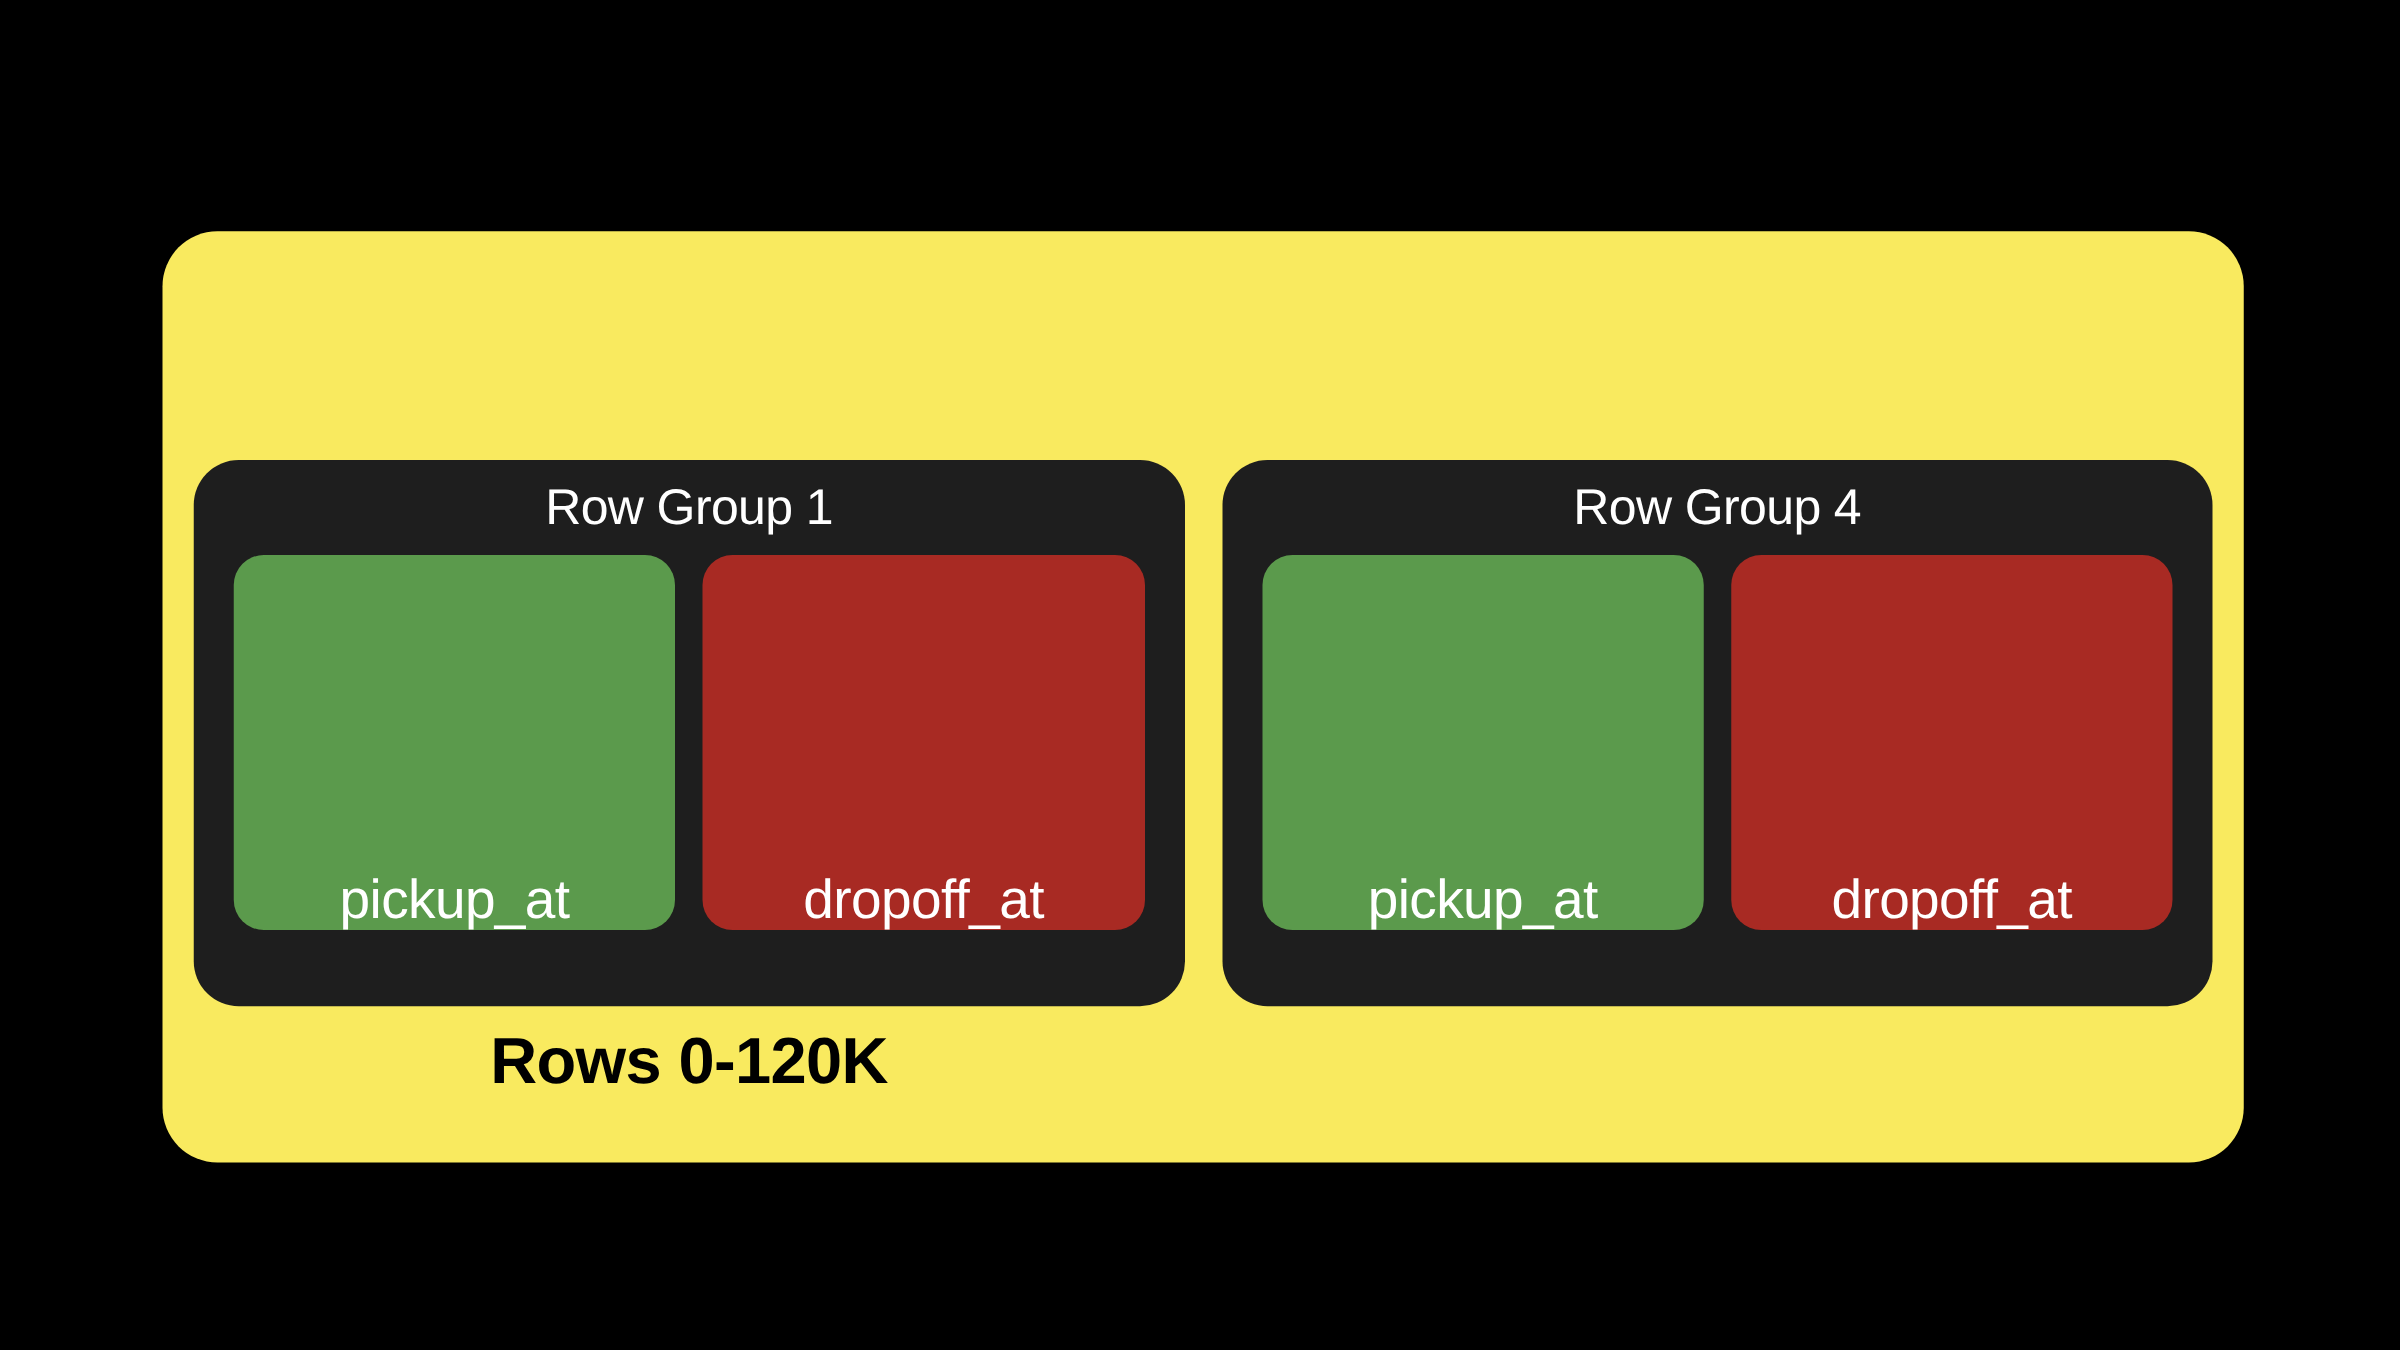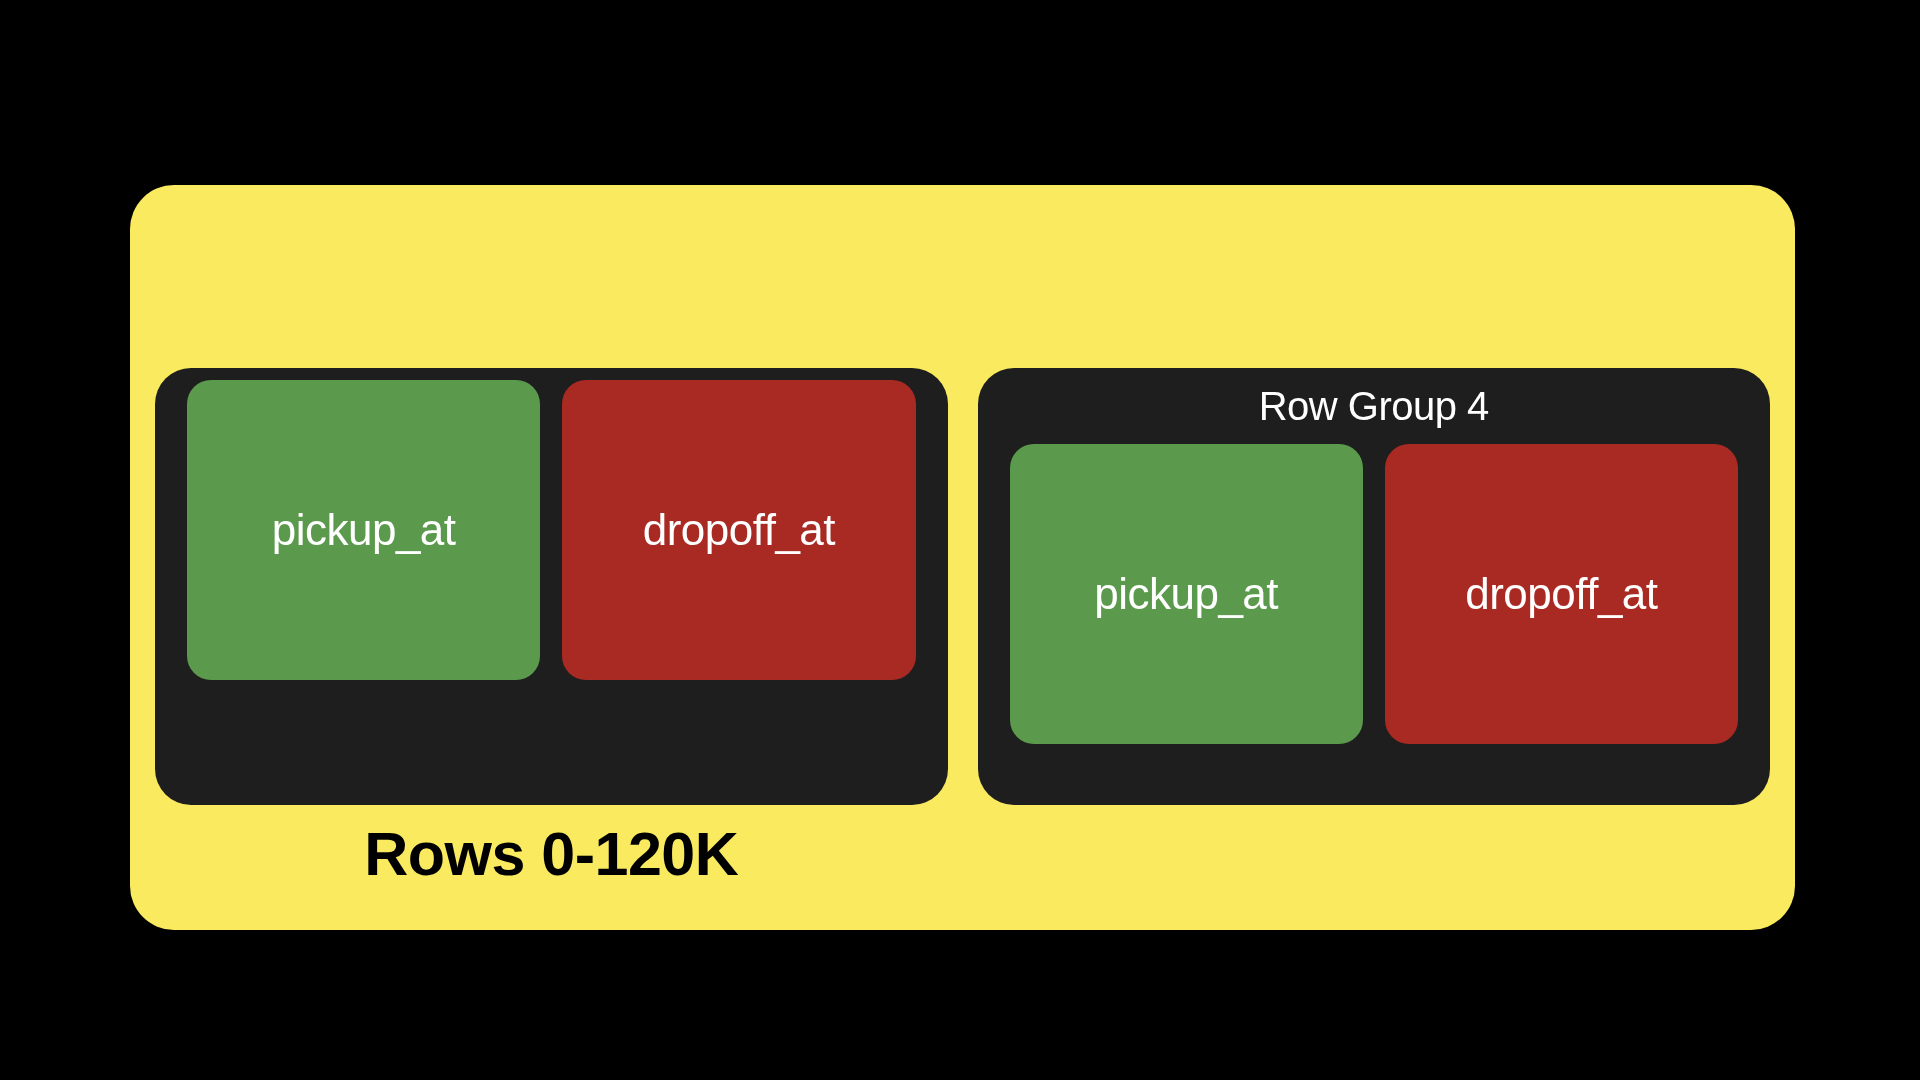--- a/index.html
+++ b/index.html
@@ -92,56 +92,57 @@
     height: 300px;
     display: flex;
     flex-direction: row;
     gap: 22px;
   }
 
   .column-box {
     flex: 1 1 0;
     border-radius: 24px;
     display: flex;
-    align-items: center;
+    align-items: flex-end;
     justify-content: center;
     box-sizing: border-box;
   }
 
   .column-label {
     font-size: 44px;
     font-weight: normal;
     color: #ffffff;
     letter-spacing: -0.5px;
     white-space: nowrap;
     line-height: 1.1;
   }
 
   .rowgroup-range {
     margin-top: 16px;
-    font-size: 61px;
+    font-size: 52px;
     font-weight: bold;
     color: #000000;
     letter-spacing: -0.5px;
     white-space: nowrap;
     line-height: 1.1;
   }
 </style>
 </head>
 <body>
 
 <div id="canvas">
 
   <div class="db-card">
 
 
     <div class="rowgroups">
 
       <div class="rowgroup">
         <div class="rowgroup-panel">
+          <div class="rowgroup-label">Row Group 1</div>
           <div class="columns">
             <div class="column-box" style="background:#5b9a4c;">
               <span class="column-label">pickup_at</span>
             </div>
             <div class="column-box" style="background:#a82a23;">
               <span class="column-label">dropoff_at</span>
             </div>
           </div>
         </div>
         <div class="rowgroup-range">Rows 0-120K</div>

